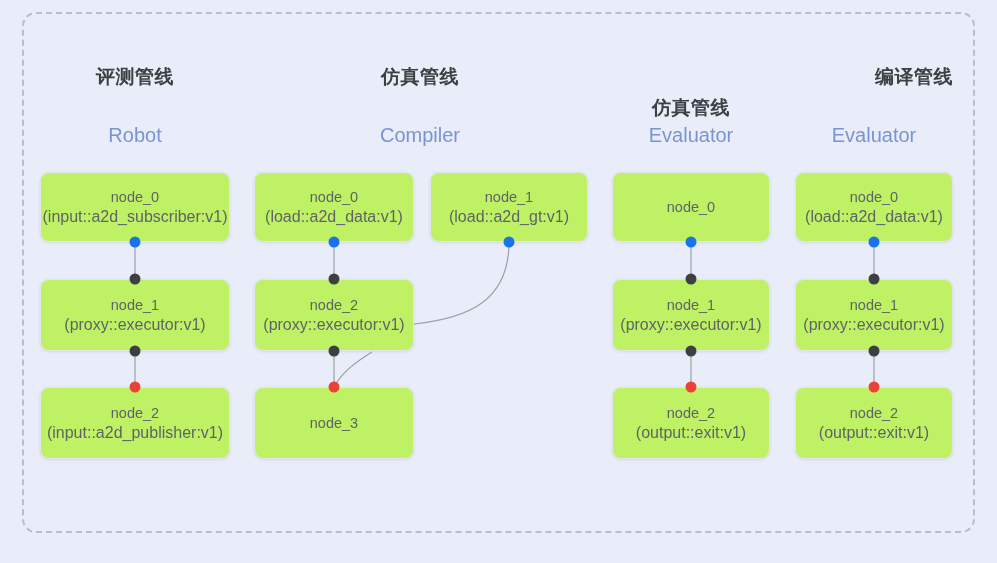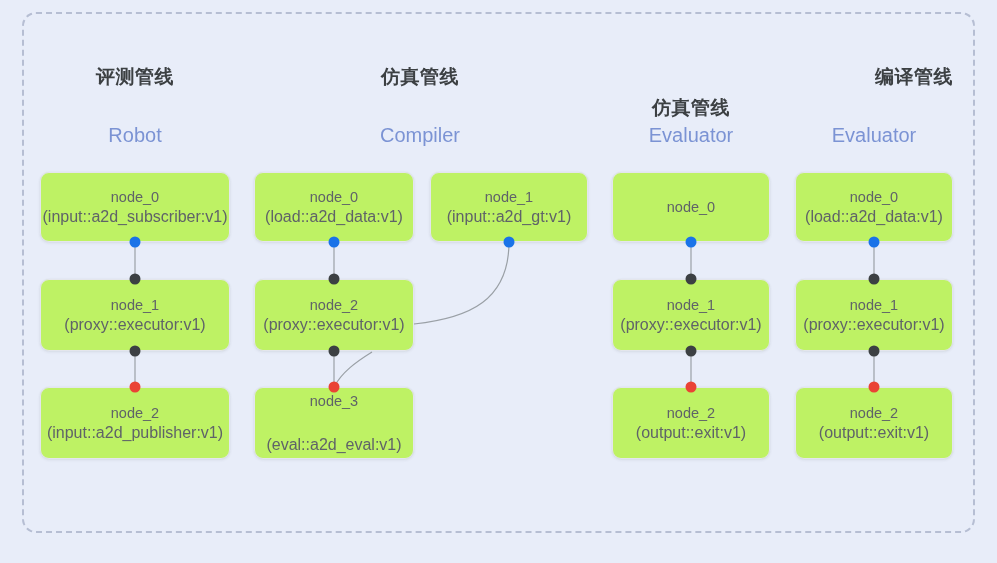--- a/index.html
+++ b/index.html
@@ -143,29 +143,28 @@
       <div class="node" style="left: 40px; top: 387px; width: 190px; height: 72px;">
         <div class="node-name">node_2</div>
         <div class="node-type">(input::a2d_publisher:v1)</div>
       </div>
       <div class="node" style="left: 254px; top: 172px; width: 160px; height: 70px;">
         <div class="node-name">node_0</div>
         <div class="node-type">(load::a2d_data:v1)</div>
       </div>
       <div class="node" style="left: 430px; top: 172px; width: 158px; height: 70px;">
         <div class="node-name">node_1</div>
-        <div class="node-type">(input::a2d_gt:v1)</div>
+        <div class="node-type">(load::a2d_gt:v1)</div>
       </div>
       <div class="node" style="left: 254px; top: 279px; width: 160px; height: 72px;">
         <div class="node-name">node_2</div>
         <div class="node-type">(proxy::executor:v1)</div>
       </div>
       <div class="node" style="left: 254px; top: 387px; width: 160px; height: 72px; gap: 24px;">
         <div class="node-name">node_3</div>
-        <div class="node-type">(eval::a2d_eval:v1)</div>
       </div>
       <div class="node" style="left: 612px; top: 172px; width: 158px; height: 70px;">
         <div class="node-name">node_0</div>
       </div>
       <div class="node" style="left: 612px; top: 279px; width: 158px; height: 72px;">
         <div class="node-name">node_1</div>
         <div class="node-type">(proxy::executor:v1)</div>
       </div>
       <div class="node" style="left: 612px; top: 387px; width: 158px; height: 72px;">
         <div class="node-name">node_2</div>

